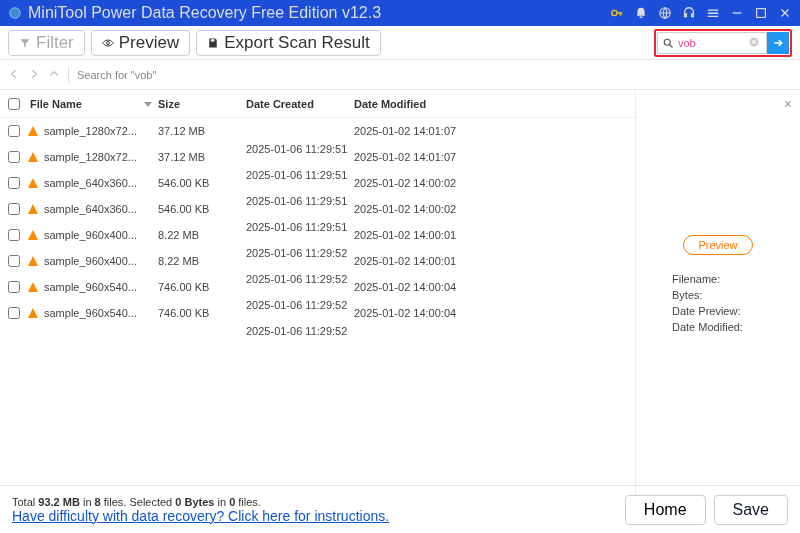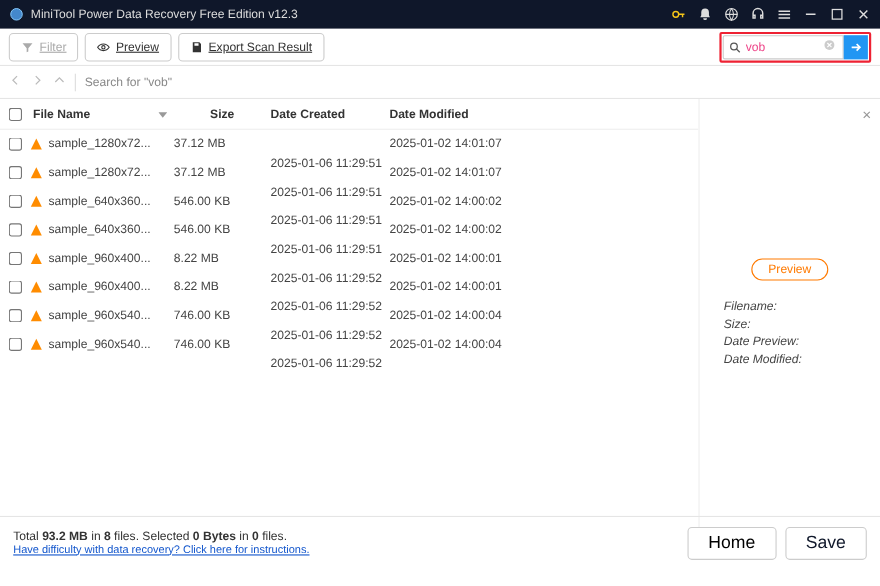--- a/index.html
+++ b/index.html
@@ -1,69 +1,69 @@
 <!DOCTYPE html>
 <html><head>
 <meta charset="utf-8">
 <style>
 * { box-sizing: border-box; margin: 0; padding: 0; font-family: "Segoe UI", Arial, sans-serif; }
 body { width: 800px; height: 533px; background: #fff; overflow: hidden; position: relative; }
 
-.titlebar { height: 26px; background: #0f172a; display: flex; align-items: center; padding: 0 8px; color: #ddd; font-size: 11px; }
+.titlebar { height: 26px; background: #1d4ed8; display: flex; align-items: center; padding: 0 8px; color: #ddd; font-size: 16px; }
 .titlebar .logo { width: 14px; height: 14px; margin-right: 6px; display: flex; align-items: center; justify-content: center; }
 .titlebar .title { flex: 1; }
 .titlebar .icons { display: flex; gap: 10px; align-items: center; }
 .titlebar .icons span { width: 14px; height: 14px; display: flex; align-items: center; justify-content: center; cursor: pointer; }
 .titlebar .key svg { color: #f5c518; }
 
 .toolbar { height: 34px; padding: 4px 8px; display: flex; align-items: center; gap: 6px; border-bottom: 1px solid #e5e5e5; }
-.btn { height: 26px; border: 1px solid #ccc; border-radius: 4px; background: #fff; padding: 0 10px; display: inline-flex; align-items: center; gap: 5px; font-size: 11px; color: #333; cursor: pointer; text-decoration: underline; }
+.btn { height: 26px; border: 1px solid #ccc; border-radius: 4px; background: #fff; padding: 0 10px; display: inline-flex; align-items: center; gap: 5px; font-size: 17px; color: #333; cursor: pointer; }
 .btn.disabled { color: #aaa; }
 .btn svg { width: 12px; height: 12px; }
 .search-wrap { margin-left: auto; display: flex; align-items: center; border: 2px solid #e23; border-radius: 2px; padding: 1px; }
 .search-box { display: flex; align-items: center; border: 1px solid #ccc; border-radius: 2px 0 0 2px; height: 22px; padding: 0 4px; width: 110px; background: #fff; }
 .search-box svg { width: 12px; height: 12px; color: #555; flex-shrink: 0; }
 .search-box input { border: none; outline: none; font-size: 11px; color: #e48; width: 70px; margin-left: 4px; }
 .search-box .clear { color: #ccc; cursor: pointer; }
 .go-btn { width: 22px; height: 22px; background: #2196f3; display: flex; align-items: center; justify-content: center; cursor: pointer; }
 .go-btn svg { color: #fff; width: 12px; height: 12px; }
 
 .nav-row { height: 30px; padding: 0 8px; display: flex; align-items: center; gap: 8px; border-bottom: 1px solid #e5e5e5; font-size: 11px; color: #888; }
 .nav-row svg { width: 12px; height: 12px; color: #bbb; }
 .nav-row .sep { width: 1px; height: 16px; background: #ddd; }
 
 .content { display: flex; height: 415px; }
 .table-pane { flex: 1; overflow: auto; }
 .header-row { display: flex; align-items: center; height: 28px; font-size: 11px; font-weight: 600; color: #333; padding: 0 8px; border-bottom: 1px solid #eee; }
 .header-row .cb { width: 20px; display: flex; align-items: center; }
 .col-name { width: 130px; padding-left: 2px; display: flex; align-items: center; gap: 0; justify-content: center; }
-.col-size { width: 88px; text-align: center; }
+.col-size { width: 88px; }
 .col-created { width: 108px; }
 .col-modified { width: 108px; }
 .header-row svg.sort { width: 8px; height: 8px; color: #999; margin-left: auto; margin-right: 6px; }
 
 .row { display: flex; align-items: center; height: 26px; font-size: 11px; color: #444; padding: 0 8px; }
 .row .cb { width: 20px; display: flex; align-items: center; }
 .row .icon { width: 16px; display: flex; align-items: center; }
 .row .name { width: 114px; white-space: nowrap; overflow: hidden; text-overflow: ellipsis; }
 .row .size { width: 88px; }
 .row .created { width: 108px; margin-top: 36px; }
 .row .modified { width: 108px; }
 input[type=checkbox] { width: 12px; height: 12px; }
 
 .side-pane { width: 165px; border-left: 1px solid #eee; position: relative; padding: 10px; font-size: 11px; color: #444; }
 .side-pane .close { position: absolute; top: 6px; right: 8px; color: #999; cursor: pointer; font-size: 14px; }
 .preview-btn { display: block; margin: 135px auto 18px; border: 1px solid #ff7a00; color: #ff7a00; background: #fff; border-radius: 12px; padding: 3px 14px; font-size: 11px; cursor: pointer; }
-.meta-row { margin: 4px 12px; font-style: italic; }
-
-.footer { position: absolute; bottom: 16px; left: 0; right: 0; height: 48px; border-top: 1px solid #e5e5e5; display: flex; align-items: center; padding: 0 12px; font-size: 11px; }
+.meta-row { margin: 4px 26px; }
+
+.footer { position: absolute; bottom: 0; left: 0; right: 0; height: 48px; border-top: 1px solid #e5e5e5; display: flex; align-items: center; padding: 0 12px; font-size: 11px; }
 .footer .stats { flex: 1; }
 .footer .stats .line1 { color: #333; }
 .footer .stats .line1 b { font-weight: 600; }
-.footer .stats a { color: #15c; text-decoration: underline; font-size: 10px; }
+.footer .stats a { color: #15c; text-decoration: underline; font-size: 14px; }
 .footer .fbtn { height: 30px; padding: 0 18px; border: 1px solid #ccc; border-radius: 4px; background: #fff; font-size: 16px; margin-left: 8px; cursor: pointer; }
 .footer .fbtn.disabled { color: #0f172a; }
 
 .vlc-icon { display: inline-block; width: 0; height: 0; border-left: 5px solid transparent; border-right: 5px solid transparent; border-bottom: 10px solid #ff8c00; position: relative; margin-right: 3px; }
 </style>
 </head>
 <body>
 
 <div class="titlebar">
   <span class="logo">
@@ -285,21 +285,21 @@
           <span class="created">2025-01-06 11:29:52</span>
           <span class="modified">2025-01-02 14:00:04</span>
         </div>
       </div>
   </div>
 
   <div class="side-pane">
     <span class="close">×</span>
     <button class="preview-btn">Preview</button>
     <div class="meta-row">Filename:</div>
-    <div class="meta-row">Size:</div>
+    <div class="meta-row">Bytes:</div>
     <div class="meta-row">Date Preview:</div>
     <div class="meta-row">Date Modified:</div>
   </div>
 </div>
 
 <div class="footer">
   <div class="stats">
     <div class="line1">
       <span>Total </span><b>93.2 MB</b><span> in </span><b>8</b><span> files. </span>
       <span> Selected </span><b>0 Bytes</b><span> in </span><b>0</b><span> files.</span>

